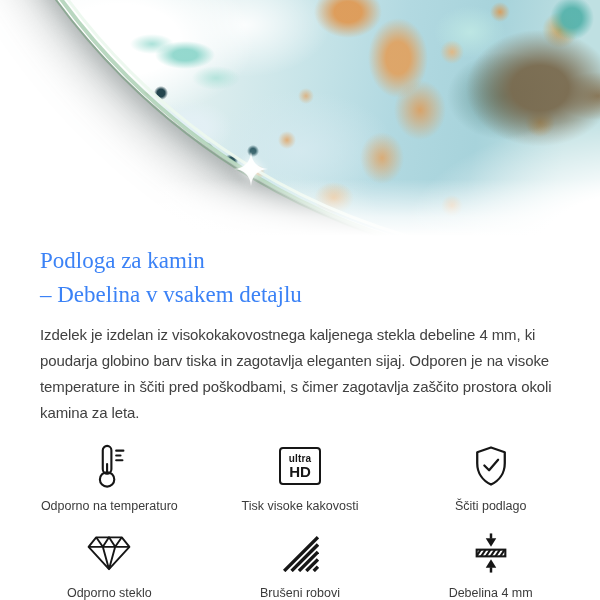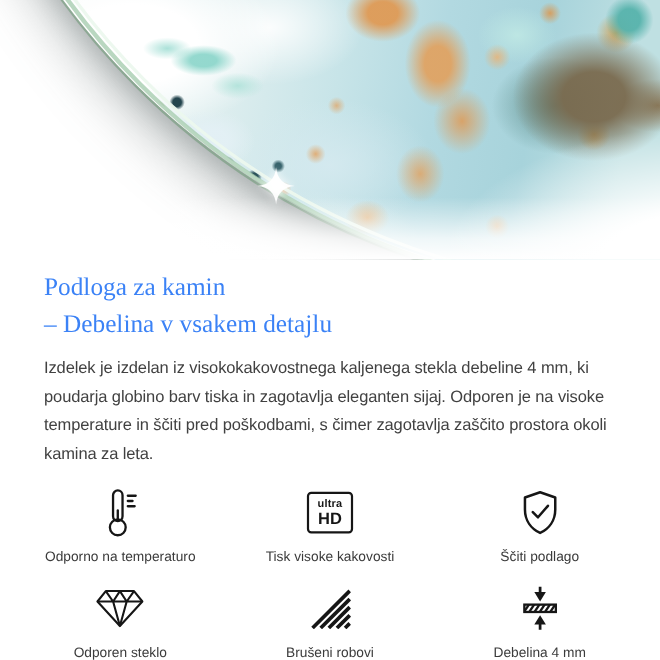--- a/index.html
+++ b/index.html
@@ -155,21 +155,21 @@
     <div class="feature-label">Ščiti podlago</div>
   </div>
 
   <div class="feature">
     <div class="icon-slot">
       <svg class="line-icon" width="46" height="38" viewBox="0 0 48 40" stroke-linejoin="round" style="stroke-width:2">
         <path d="M10.5 3.5 H37.5 L45.5 13.5 L24 37 L2.5 13.5 Z"></path>
         <path d="M2.5 13.5 H45.5 M10.5 3.5 L17.5 13.5 L24 37 M37.5 3.5 L30.5 13.5 L24 37 M17.5 13.5 L24 3.5 L30.5 13.5"></path>
       </svg>
     </div>
-    <div class="feature-label">Odporen steklo</div>
+    <div class="feature-label">Odporno steklo</div>
   </div>
 
   <div class="feature">
     <div class="icon-slot">
       <svg width="38" height="38" viewBox="0 0 36 36">
         <g stroke="#161616" stroke-width="3.2" stroke-linecap="butt">
           <line x1="31" y1="35" x2="35" y2="31"></line>
           <line x1="24" y1="35" x2="35" y2="24"></line>
           <line x1="17" y1="35" x2="35" y2="17"></line>
           <line x1="10" y1="35" x2="35" y2="10"></line>

